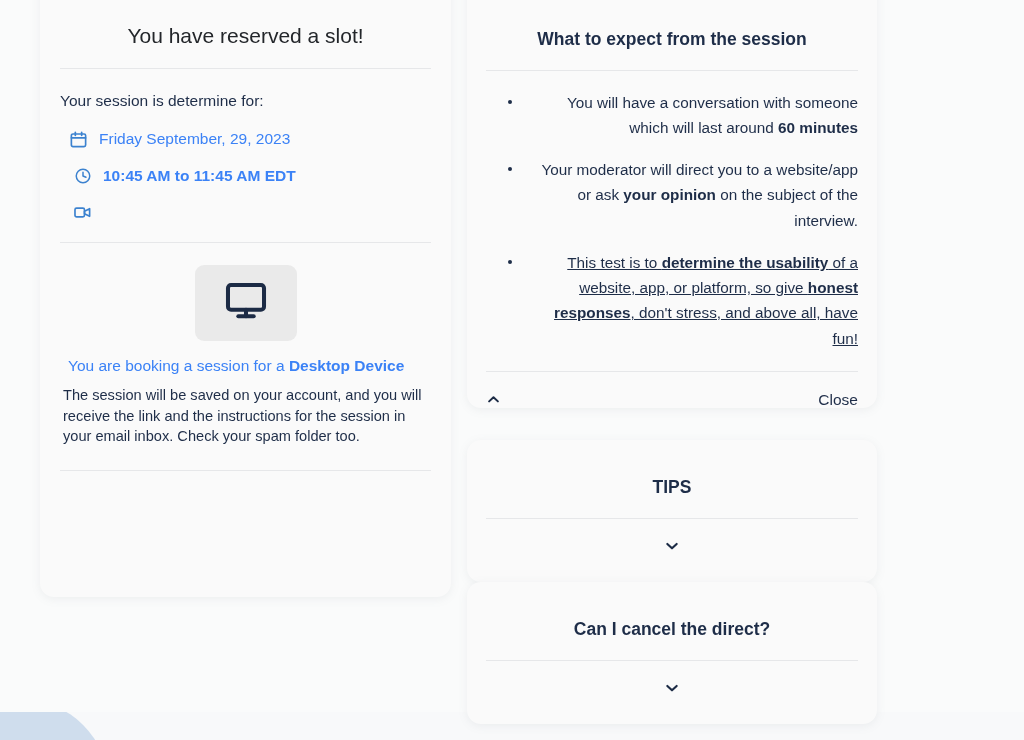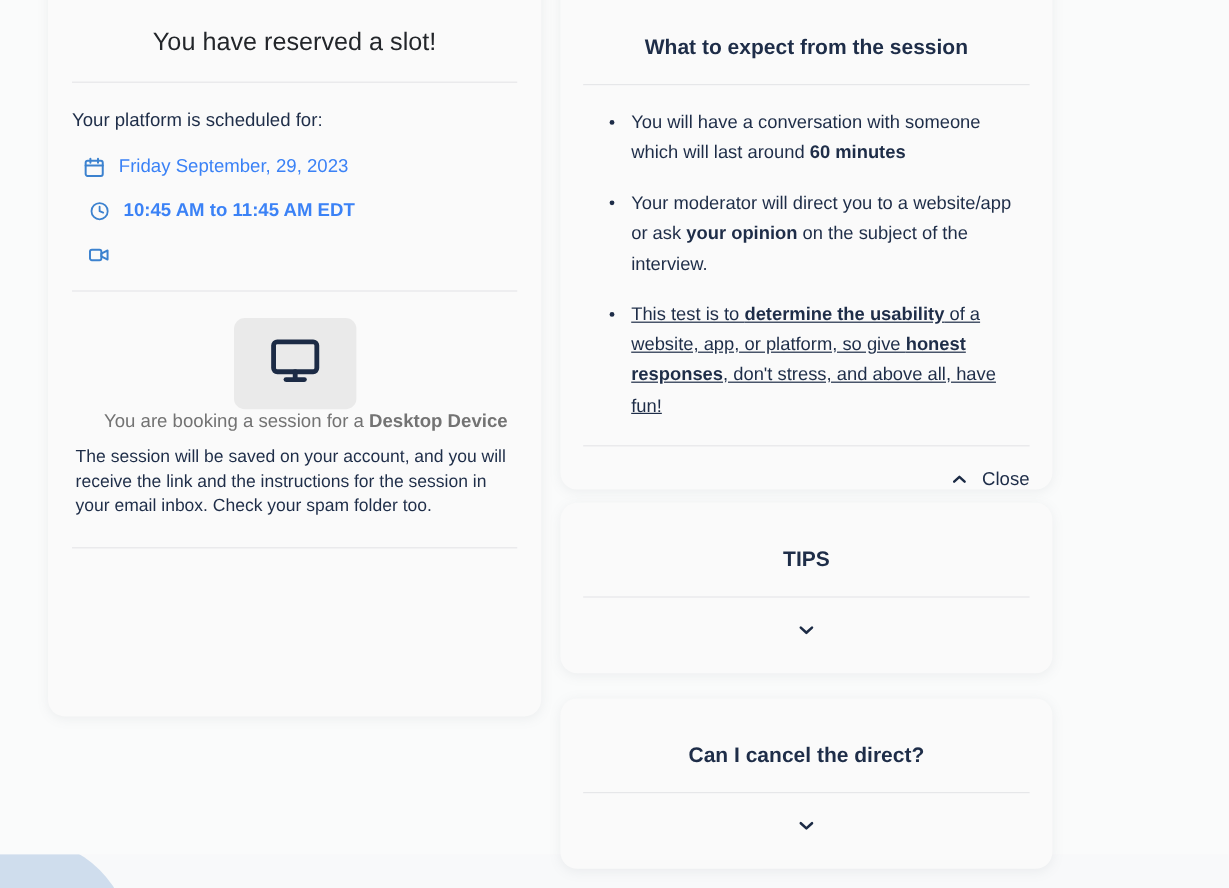--- a/index.html
+++ b/index.html
@@ -114,23 +114,24 @@
     border-radius: 9px;
     margin: 0 auto;
     display: flex;
     align-items: center;
     justify-content: center;
     color: #1c2b45;
   }
 
   .device-head {
     font-size: 15.5px;
-    color: #737373;
-    text-align: right;
+    color: #3b82f6;
+    text-align: left;
     line-height: 1.45;
+    margin-top: 14px;
     padding: 0 8px;
   }
   .device-head b { font-weight: 700; }
 
   .device-note {
     font-size: 14.6px;
     color: #1e2d48;
     text-align: left;
     line-height: 1.43;
     margin-top: 7px;
@@ -152,20 +153,21 @@
     color: #1e2d48;
     text-align: center;
     padding-top: 54px;
     line-height: 1.3;
   }
 
   .bullets {
     list-style: none;
     margin-top: 19px;
     padding-left: 22px;
+    text-align: right;
   }
   .bullets li {
     position: relative;
     font-size: 15.3px;
     color: #1e2d48;
     line-height: 1.65;
     margin-bottom: 17px;
     padding-left: 18px;
   }
   .bullets li:last-child { margin-bottom: 0; text-decoration: underline; }
@@ -177,35 +179,35 @@
     width: 4px;
     height: 4px;
     border-radius: 50%;
     background: #1e2d48;
   }
   .bullets b { font-weight: 700; }
 
   .toggle-row {
     display: flex;
     align-items: center;
-    justify-content: flex-end;
+    justify-content: space-between;
     gap: 11px;
     margin-top: 19px;
     cursor: pointer;
   }
   .toggle-row .label {
     font-size: 15.5px;
     color: #1e2d48;
   }
   .chev { color: #1c2b45; display: flex; align-items: center; }
 
   .acc-card { padding: 0 19px; }
   #tips-card {
     left: 467px;
-    top: 419px;
+    top: 440px;
     width: 410px;
     height: 142px;
   }
   #cancel-card {
     left: 467px;
     top: 582px;
     width: 410px;
     height: 142px;
   }
   .acc-title {
@@ -231,21 +233,21 @@
 <div class="page-band"></div>
 
 <div class="layout">
 
   <div class="card" id="left-card">
 
     <div class="card-title">You have reserved a slot!</div>
 
     <div class="hr"></div>
 
-    <div class="sched-label">Your platform is scheduled for:</div>
+    <div class="sched-label">Your session is determine for:</div>
 
     <div class="info-row">
       <span class="ico">
         <svg width="19" height="19" viewBox="0 0 24 24" fill="none" stroke="currentColor" stroke-width="2.1" stroke-linecap="round" stroke-linejoin="round">
           <rect x="3" y="5" width="18" height="16" rx="2"></rect>
           <line x1="3" y1="10" x2="21" y2="10"></line>
           <line x1="8" y1="3" x2="8" y2="7"></line>
           <line x1="16" y1="3" x2="16" y2="7"></line>
         </svg>
       </span>

